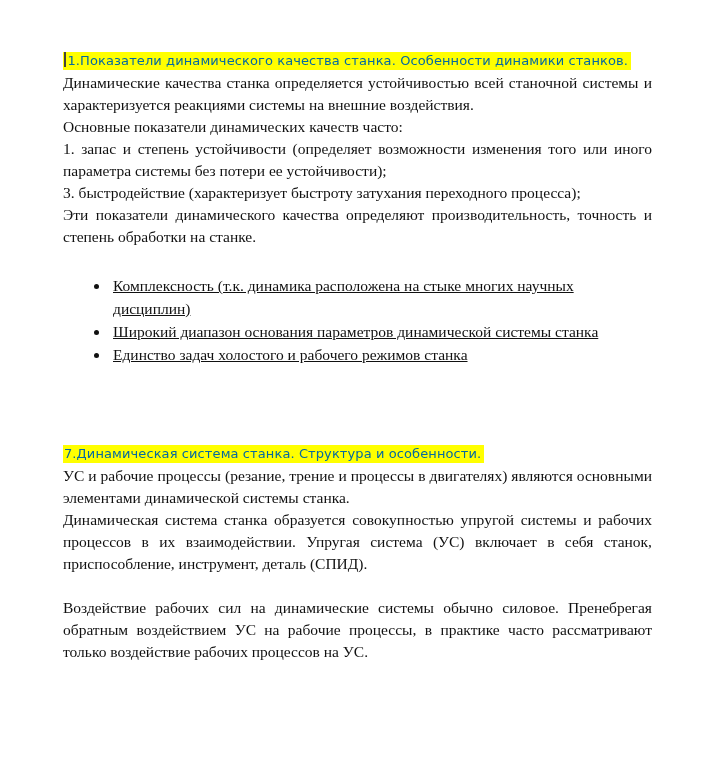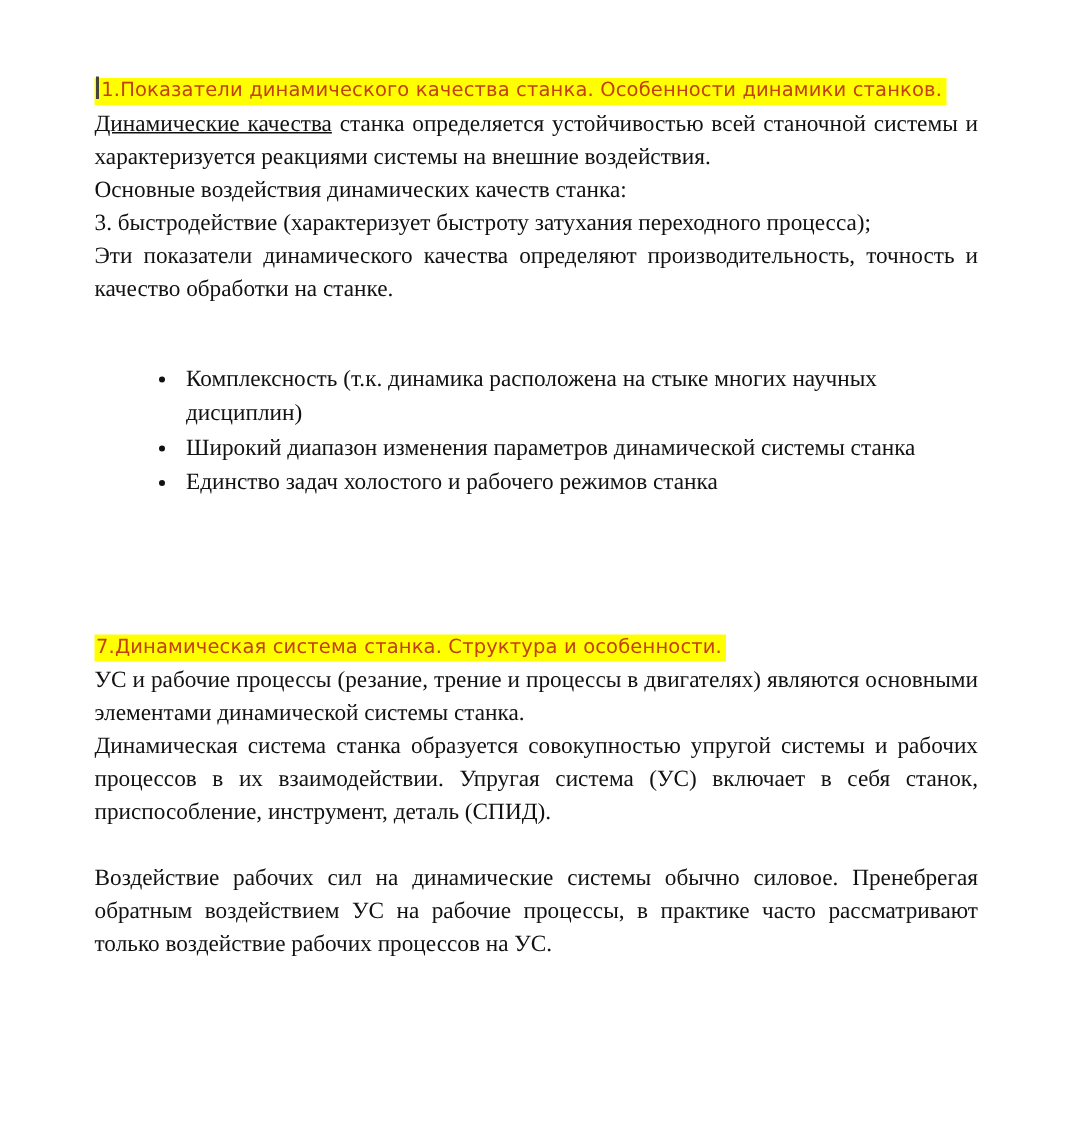--- a/index.html
+++ b/index.html
@@ -23,73 +23,74 @@
   .heading-line {
     font-family: "DejaVu Sans", sans-serif;
     font-size: 13px;
     line-height: 22px;
     margin: 0;
     white-space: nowrap;
     letter-spacing: 0.1px;
   }
   .highlight {
     background: #ffff00;
-    color: #c2410c;
+    color: #0369a1;
     padding: 1px 3px 2px 1px;
   }
   .caret {
     display: inline-block;
     width: 1.5px;
     height: 15px;
     background: #44443a;
     vertical-align: -2px;
     margin-right: 2px;
   }
   p.body-par {
     margin: 0;
     text-align: justify;
   }
   .underlined {
-    text-decoration: underline;
     margin-top: 28px;
   }
   ul.features-list {
-    margin: 15px;
+    margin: 4px;
     padding-left: 43px;
     list-style: disc outside;
+    text-decoration: underline;
   }
   ul.features-list li {
     line-height: 23px;
     padding-left: 3px;
   }
   .spacer-1 { height: 22px; }
   .spacer-2 { height: 73px; }
   .spacer-3 { height: 22px; }
 </style>
 </head>
 <body>
 
 <div class="page">
 
   <p class="heading-line"><span class="highlight"><span class="caret"></span><span>1.Показатели динамического качества станка. Особенности динамики станков.</span></span></p>
 
   <p class="body-par"><span class="underlined">Динамические качества</span><span> станка определяется устойчивостью всей станочной системы и характеризуется реакциями системы на внешние воздействия.</span></p>
 
-  <p class="body-par">Основные воздействия динамических качеств станка:</p>
+  <p class="body-par">Основные показатели динамических качеств часто:</p>
 
+  <p class="body-par">1. запас и степень устойчивости (определяет возможности изменения того или иного параметра системы без потери ее устойчивости);</p>
   <p class="body-par">3. быстродействие (характеризует быстроту затухания переходного процесса);</p>
 
-  <p class="body-par">Эти показатели динамического качества определяют производительность, точность и качество обработки на станке.</p>
+  <p class="body-par">Эти показатели динамического качества определяют производительность, точность и степень обработки на станке.</p>
 
   <div class="spacer-1"></div>
 
 
   <ul class="features-list">
     <li>Комплексность (т.к. динамика расположена на стыке многих научных дисциплин)</li>
-    <li>Широкий диапазон изменения параметров динамической системы станка</li>
+    <li>Широкий диапазон основания параметров динамической системы станка</li>
     <li>Единство задач холостого и рабочего режимов станка</li>
   </ul>
 
   <div class="spacer-2"></div>
 
   <p class="heading-line"><span class="highlight"><span>7.Динамическая система станка. Структура и особенности.</span></span></p>
 
   <p class="body-par">УС и рабочие процессы (резание, трение и процессы в двигателях) являются основными элементами динамической системы станка.</p>
 
   <p class="body-par">Динамическая система станка образуется совокупностью упругой системы и рабочих процессов в их взаимодействии. Упругая система (УС) включает в себя станок, приспособление, инструмент, деталь (СПИД).</p>

